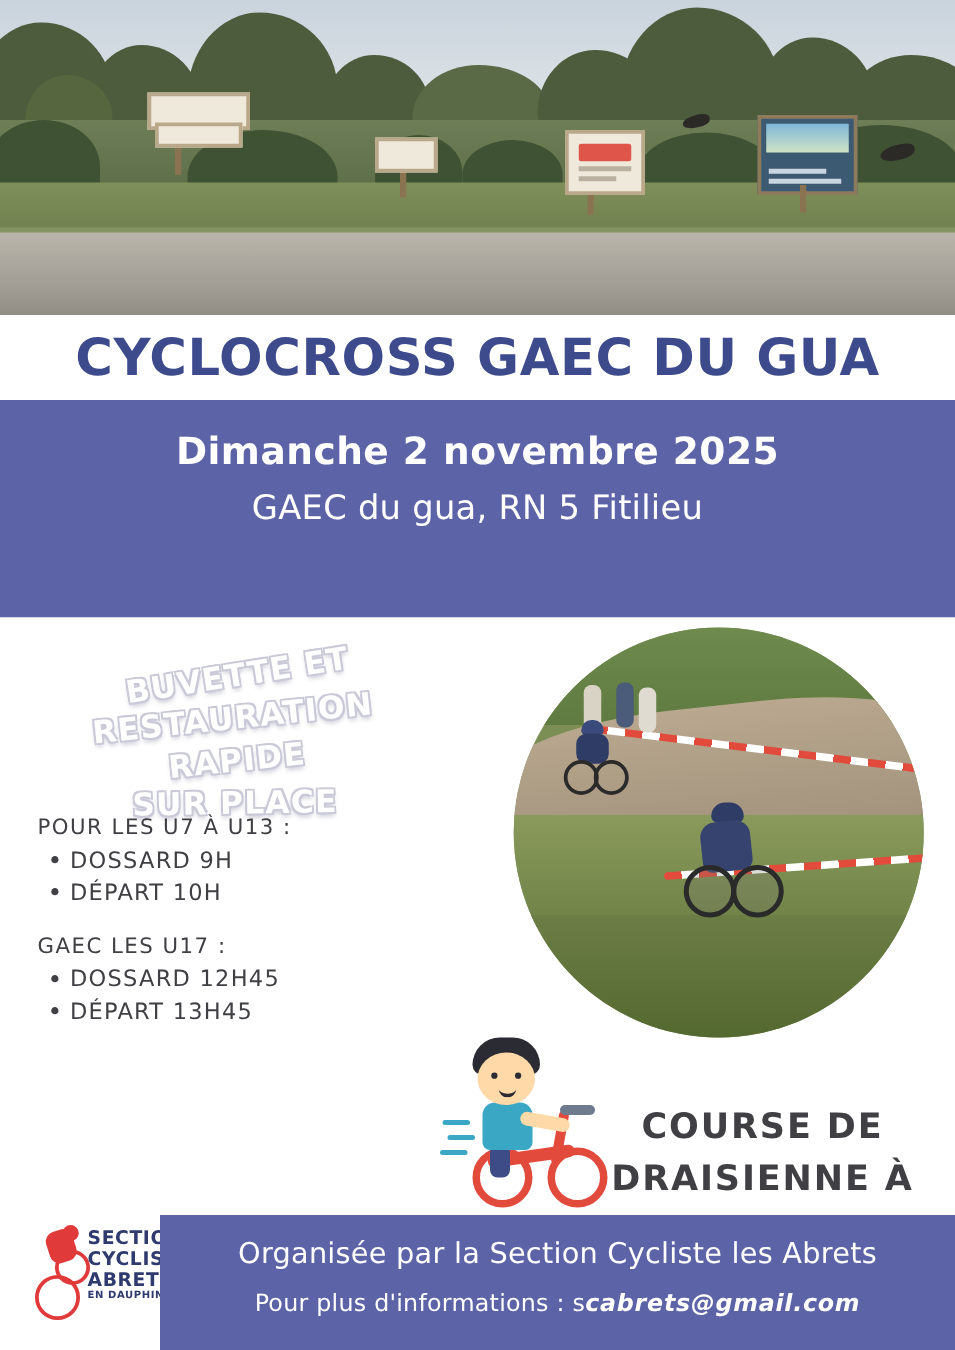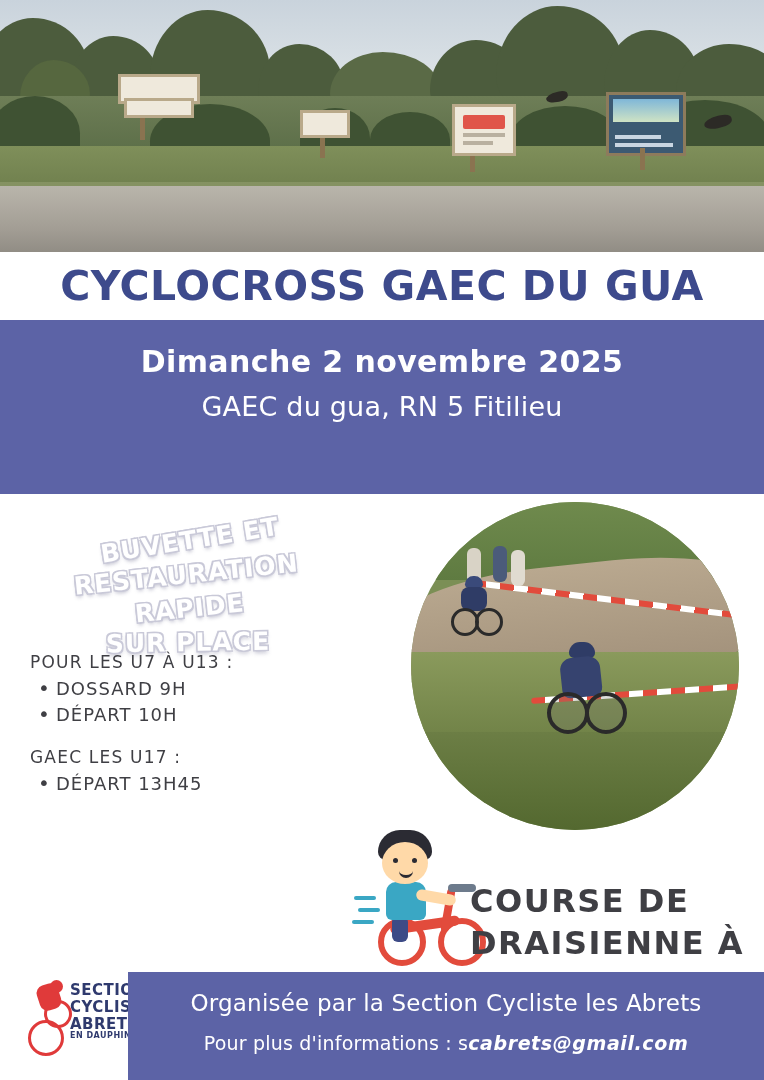--- a/index.html
+++ b/index.html
@@ -228,23 +228,24 @@
   .kid .bar { position:absolute; left:96px; top:58px; width:28px; height:8px;
     background:#6d7b8c; border-radius:4px; }
   .kid .wheel2 { position:absolute; width:36px; height:36px; border:6px solid #e24b3c;
     border-radius:50%; background:#fff; }
   .kid .wa { left:26px; top:92px; } .kid .wb { left:86px; top:92px; }
   .kid .speed { position:absolute; width:22px; height:4px; background:#3aa7c4; border-radius:2px; }
   .kid .s1 { left:2px; top:70px; } .kid .s2 { left:6px; top:82px; } .kid .s3 { left:0px; top:94px; }
 
   .course-text {
     position:absolute; left:470px; top:880px; width:280px;
+    text-align:center;
     color:#3f3f44;
     font-weight:bold;
-    font-size:32px;
+    font-size:28px;
     letter-spacing:1.5px;
     line-height:42px;
   }
 
   
   .logo {
     position:absolute; left:22px; top:978px; width:120px; height:98px;
   }
   .logo .cyclist {
     position:absolute; left:2px; top:2px; width:44px; height:70px;
@@ -356,20 +357,21 @@
 </div>
 
 <div class="schedule">
   <div class="sched-group">
     <p class="sched-head">POUR LES U7 À U13 :</p>
     <p class="sched-item">DOSSARD 9H</p>
     <p class="sched-item">DÉPART 10H</p>
   </div>
   <div class="sched-group">
     <p class="sched-head">GAEC LES U17 :</p>
+    <p class="sched-item">DOSSARD 12H45</p>
     <p class="sched-item">DÉPART 13H45</p>
   </div>
 </div>
 
 <div class="round-photo">
   <div class="rp-grass-top"></div>
   <div class="rp-track"></div>
   <div class="rp-grass-mid"></div>
   <div class="rp-grass-bot"></div>
   <div class="tape" style="left:60px; top:96px; width:300px; transform:rotate(7deg);"></div>

